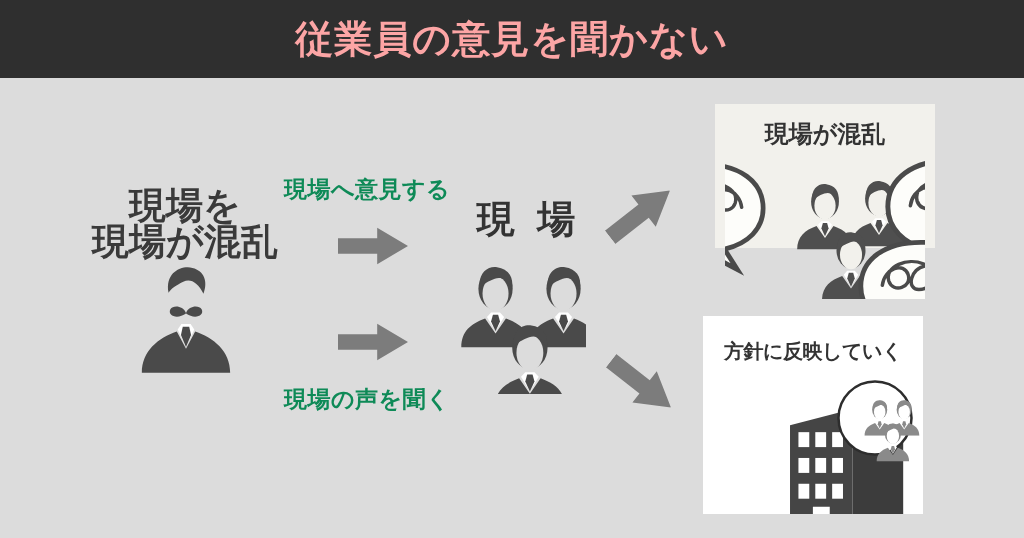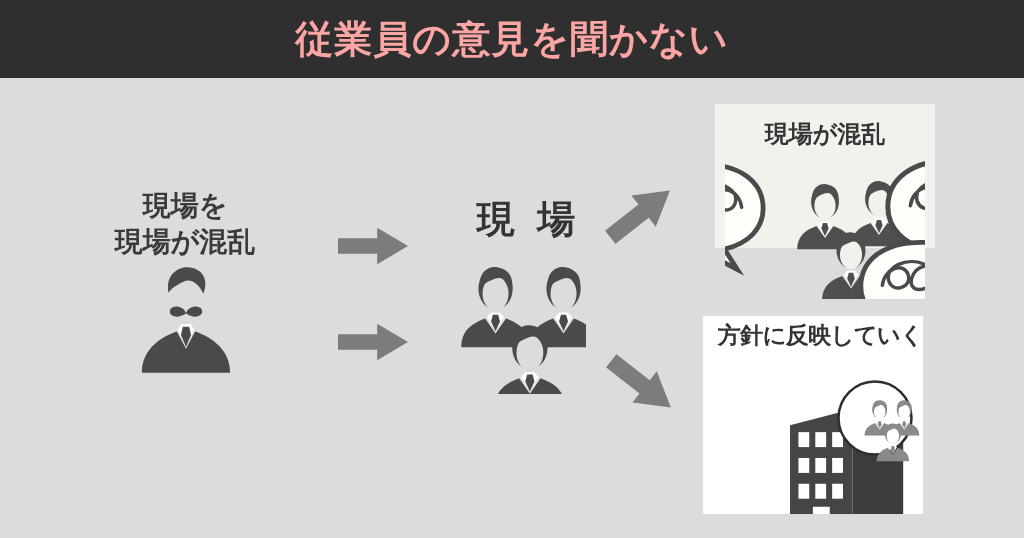--- a/index.html
+++ b/index.html
@@ -12,21 +12,21 @@
     position:absolute;left:0;top:0;width:1024px;height:78px;
     background:var(--header-bg,#2f2f2f);
     display:flex;align-items:center;justify-content:center;
   }
   .titlebar h1{
     margin:0;color:#fca5a5;font-size:38px;font-weight:bold;letter-spacing:1px;
   }
   .actor-label{
     position:absolute;left:65px;top:188px;width:240px;
     text-align:center;color:var(--text,#3a3a3a);
-    font-size:28px;font-weight:bold;line-height:36px;
+    font-size:37px;font-weight:bold;line-height:36px;
   }
   .flow-label{
     position:absolute;color:var(--green,#0e8a57);
     font-size:23px;font-weight:bold;letter-spacing:.5px;white-space:nowrap;
   }
   .flow-label.top{left:284px;top:174px;}
   .flow-label.bottom{left:284px;top:384px;}
   .genba-title{
     position:absolute;left:464px;top:194px;width:130px;text-align:center;
     color:#333;font-size:38px;font-weight:bold;letter-spacing:6px;white-space:nowrap;
@@ -38,21 +38,21 @@
   .arrow-diag-down{left:603px;top:361px;transform:rotate(38deg);}
   .result-box{
     position:absolute;left:703px;width:220px;box-sizing:border-box;text-align:center;
   }
   .result-box.top{top:104px;height:144px;background:var(--box-top-bg,#f2f1ec);margin-left:12px;}
   .result-box.bottom{top:316px;height:198px;background:var(--box-bottom-bg,#ffffff);}
   .result-box h2{
     margin:0;color:#333;font-weight:bold;white-space:nowrap;
   }
   .result-box.top h2{padding-top:14px;font-size:24px;}
-  .result-box.bottom h2{padding-top:4px;font-size:23px;letter-spacing:-.5px;text-align:right;}
+  .result-box.bottom h2{padding-top:22px;font-size:20px;letter-spacing:-.5px;}
   .result-graphic{position:absolute;left:10px;display:block;}
   .result-box.top .result-graphic{top:50px;}
   .result-box.bottom .result-graphic{top:58px;left:0;}
 </style>
 </head>
 <body>
 
 <div class="canvas">
 
   <svg width="0" height="0" style="position:absolute" aria-hidden="true">
@@ -101,26 +101,28 @@
   </div>
   <svg class="icon-abs" style="left:140px;top:260px;color:var(--ink,#4a4a4a)" width="92" height="117" viewBox="0 0 100 118">
     <path d="M2 118 C2 94 20 80 40 73 L50 92 L60 73 C80 80 98 94 98 118 Z" fill="currentColor"></path>
     <path d="M41 71 L50 90 L59 71 L55 65 L45 65 Z" fill="#ffffff"></path>
     <path d="M46.5 68 L53.5 68 L55.5 77 L50 90 L44.5 77 Z" fill="currentColor"></path>
     <path d="M31 31 C27 9 45 1 57 4 C70 7 74 19 69 32 C63 20 55 15 47 19 C39 23 34 26 31 31 Z" fill="currentColor"></path>
     <path d="M50 53 C47 45 36 44 33 49 C30 55 38 59 45 56 C48 54.5 50 54 50 53 Z" fill="currentColor"></path>
     <path d="M50 53 C53 45 64 44 67 49 C70 55 62 59 55 56 C52 54.5 50 54 50 53 Z" fill="currentColor"></path>
   </svg>
 
+  <div class="flow-label top">現場へ意見する</div>
   <svg class="icon-abs arrow-straight-top" width="70" height="44" viewBox="0 0 100 60">
       <use href="#block-arrow"></use>
     </svg>
   <svg class="icon-abs arrow-straight-bottom" width="70" height="44" viewBox="0 0 100 60">
       <use href="#block-arrow"></use>
     </svg>
+  <div class="flow-label bottom">現場の声を聞く</div>
 
   <div class="genba-title">現 場</div>
   <svg class="icon-abs" style="left:452px;top:256px;color:var(--ink,#4a4a4a);--face:var(--canvas-bg,#dcdcdc)" width="134" height="138" viewBox="0 0 134 138">
     <use href="#bust" transform="translate(2,6) scale(0.62)"></use>
     <use href="#bust" transform="translate(70,6) scale(0.62)"></use>
     <use href="#bust" transform="translate(35,64) scale(0.64)"></use>
   </svg>
 
   <svg class="icon-abs arrow-diag-up" width="76" height="46" viewBox="0 0 100 60">
       <use href="#block-arrow"></use>

